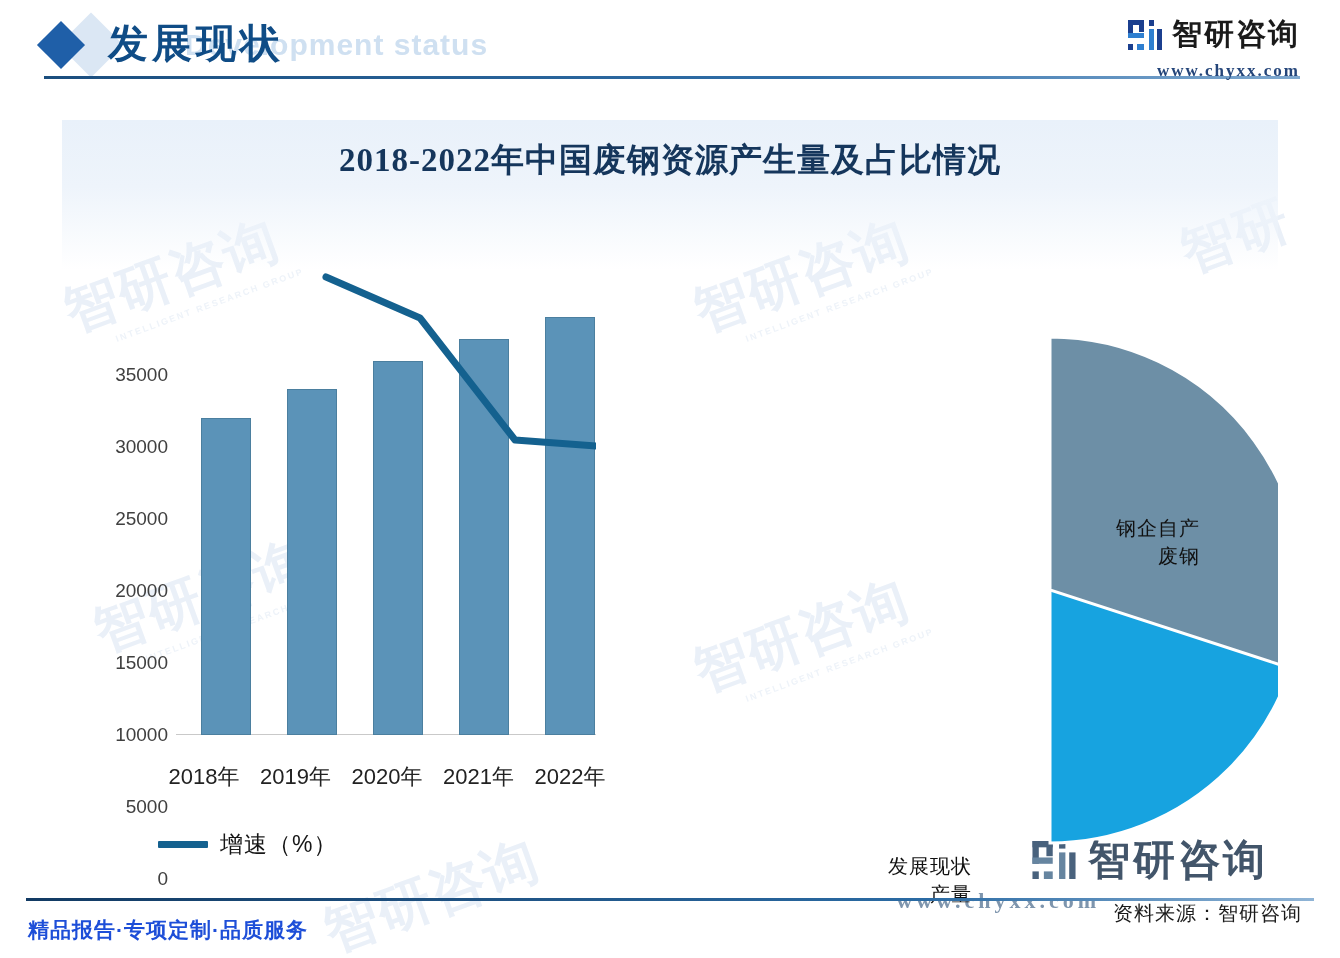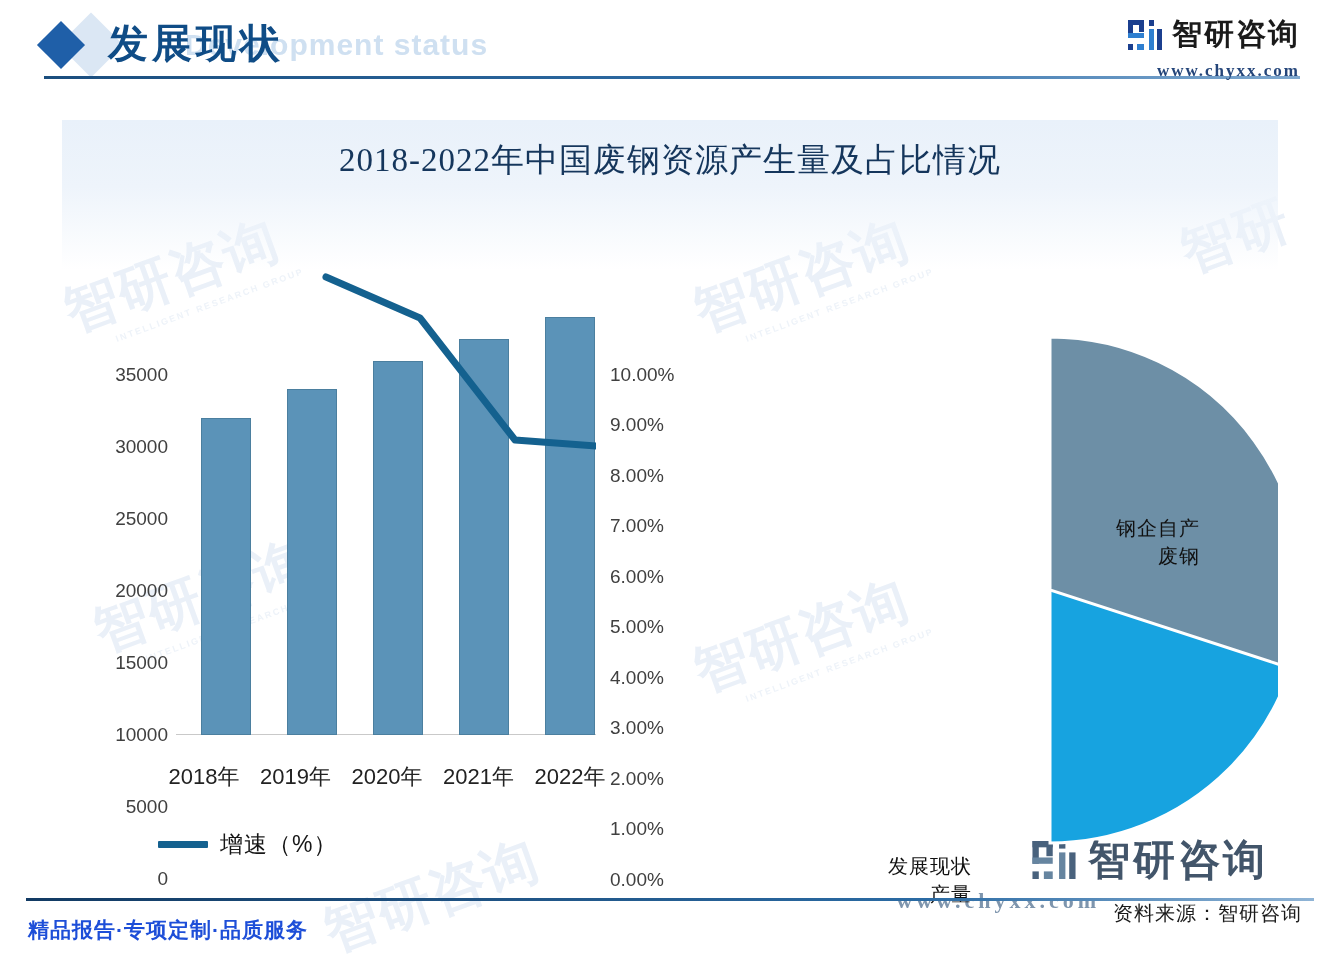--- a/index.html
+++ b/index.html
@@ -127,21 +127,21 @@
     z-index: 2;
   }
   .card-title {
     position: absolute;
     left: 0; top: 18px;
     width: 1216px;
     text-align: center;
     font-size: 33px;
     color: #15365c;
     font-family: "Liberation Serif", serif;
-    font-weight: normal;
+    font-weight: bold;
     letter-spacing: 1px;
   }
 
   
   .combo {
     position: absolute;
     left: 0; top: 110px;
     width: 640px; height: 660px;
   }
   .ytick {
@@ -329,33 +329,20 @@
       <div class="ytick" style="top:145px">35000</div>
       <div class="ytick" style="top:217px">30000</div>
       <div class="ytick" style="top:289px">25000</div>
       <div class="ytick" style="top:361px">20000</div>
       <div class="ytick" style="top:433px">15000</div>
       <div class="ytick" style="top:505px">10000</div>
       <div class="ytick" style="top:577px">5000</div>
       <div class="ytick" style="top:649px">0</div>
     </div>
 
-    <div class="yaxis-right">
-      <div class="ytick-r" style="top:145px">10.00%</div>
-      <div class="ytick-r" style="top:195px">9.00%</div>
-      <div class="ytick-r" style="top:246px">8.00%</div>
-      <div class="ytick-r" style="top:296px">7.00%</div>
-      <div class="ytick-r" style="top:347px">6.00%</div>
-      <div class="ytick-r" style="top:397px">5.00%</div>
-      <div class="ytick-r" style="top:448px">4.00%</div>
-      <div class="ytick-r" style="top:498px">3.00%</div>
-      <div class="ytick-r" style="top:549px">2.00%</div>
-      <div class="ytick-r" style="top:599px">1.00%</div>
-      <div class="ytick-r" style="top:650px">0.00%</div>
-    </div>
 
     <div class="plot">
       <div class="axis-line"></div>
 
       <div class="bar" style="left:25px;  height:317px;"></div>
       <div class="bar" style="left:111px; height:346px;"></div>
       <div class="bar" style="left:197px; height:374px;"></div>
       <div class="bar" style="left:283px; height:396px;"></div>
       <div class="bar" style="left:369px; height:418px;"></div>
 

